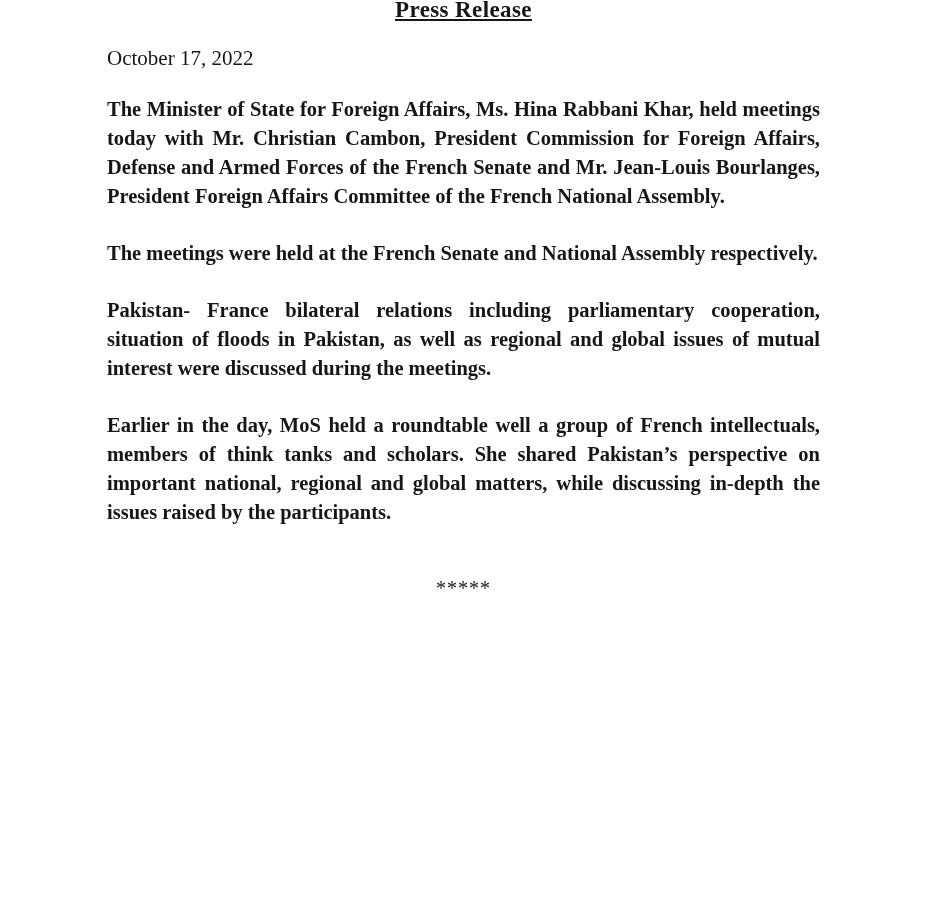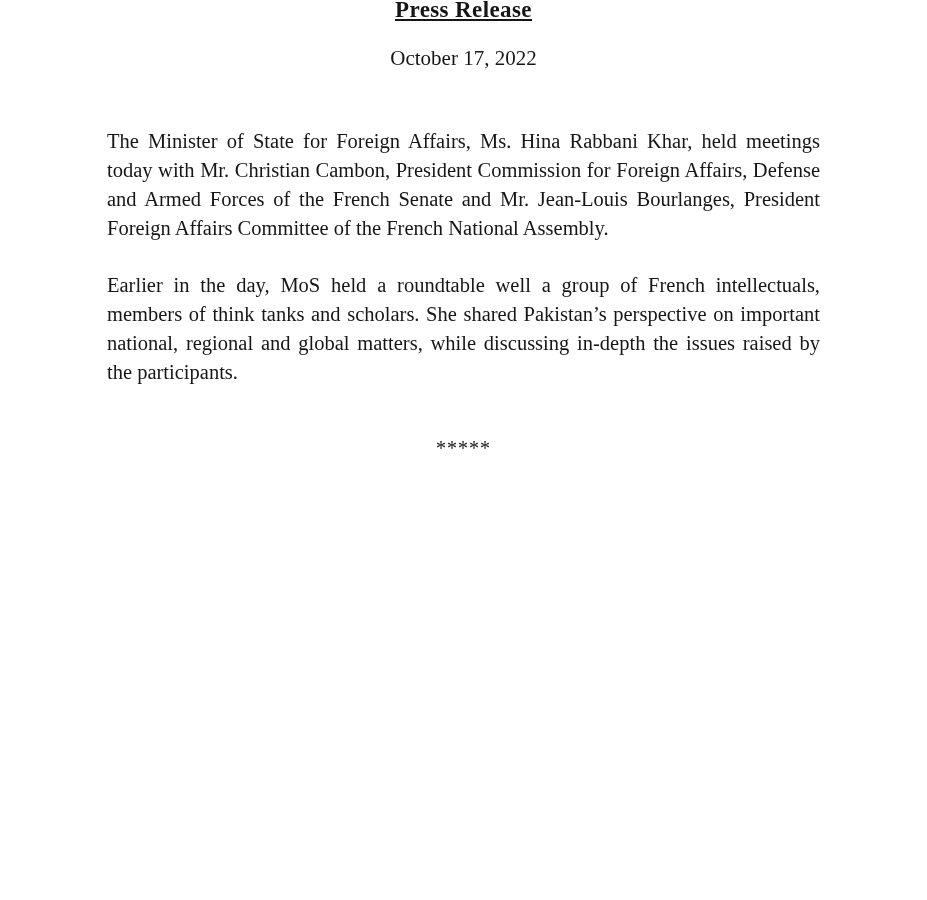--- a/index.html
+++ b/index.html
@@ -27,26 +27,27 @@
     text-align: center;
     font-size: 23px;
     font-weight: bold;
     text-decoration: underline;
     letter-spacing: 0.4px;
     line-height: 1.1;
   }
   .date {
     margin: 0;
     margin-top: 24px;
-    text-align: center;
+    text-align: left;
     font-size: 21px;
     line-height: 1.2;
   }
   .body-copy {
-    margin-top: 56px;
+    margin-top: 24px;
+    font-weight: bold;
   }
   .para {
     margin: 0 0 28px 0;
     font-size: 20.5px;
     line-height: 29px;
     text-align: justify;
     text-justify: inter-word;
   }
   .end-marker {
     margin: 0;
@@ -61,21 +62,23 @@
 
 <div class="page">
 
   <h1 class="title">Press Release</h1>
 
   <p class="date">October 17, 2022</p>
 
   <div class="body-copy">
     <p class="para">The Minister of State for Foreign Affairs, Ms. Hina Rabbani Khar, held meetings today with Mr. Christian Cambon, President Commission for Foreign Affairs, Defense and Armed Forces of the French Senate and Mr. Jean-Louis Bourlanges, President Foreign Affairs Committee of the French National Assembly.</p>
 
+    <p class="para">The meetings were held at the French Senate and National Assembly respectively.</p>
 
+    <p class="para">Pakistan- France bilateral relations including parliamentary cooperation, situation of floods in Pakistan, as well as regional and global issues of mutual interest were discussed during the meetings.</p>
 
 
     <p class="para">Earlier in the day, MoS held a roundtable well a group of French intellectuals, members of think tanks and scholars. She shared Pakistan’s perspective on important national, regional and global matters, while discussing in-depth the issues raised by the participants.</p>
   </div>
 
   <p class="end-marker">*****</p>
 
 </div>
 
 </body></html>

